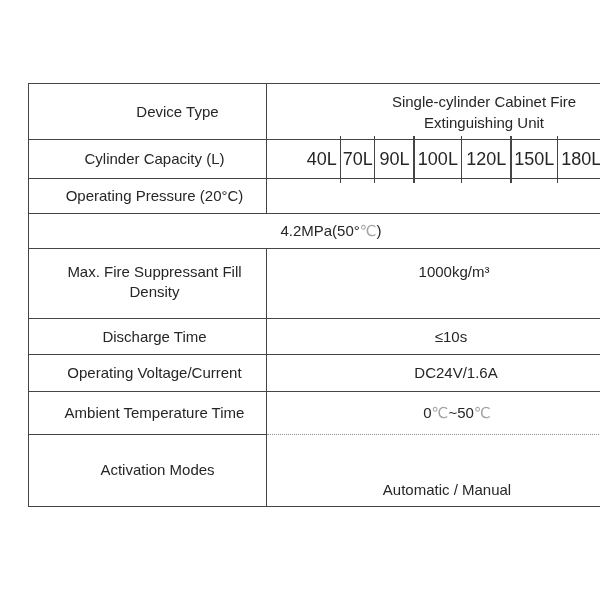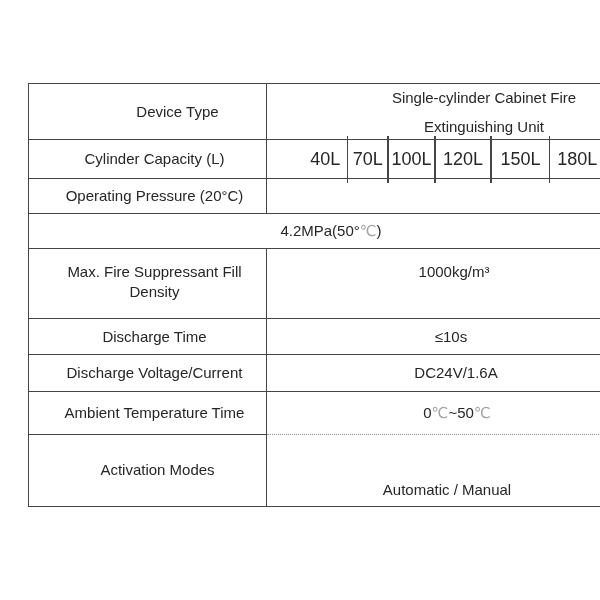--- a/index.html
+++ b/index.html
@@ -53,21 +53,21 @@
   .r6 .cell.value{padding-left:40px;}
   .r7 .cell.value{padding-left:42px;}
   .r8 .cell.label{padding-left:20px;}
   .r8 .cell.value{padding-left:22px;}
 
   
   .r4 .cell{align-items:flex-start;padding-top:13px;}
   .r8 .cell.label{align-items:flex-start;padding-top:25px;}
   .r8 .cell.value{padding-top:38px;}
 
-  .val-block{display:inline-block;max-width:205px;line-height:29px;}
+  .val-block{display:inline-block;max-width:205px;line-height:21px;}
   .lbl-block{display:inline-block;max-width:210px;}
 
   
   .caps{padding:0;display:flex;align-items:stretch;position:relative;}
   .cap{position:relative;display:flex;align-items:center;justify-content:center;
        font-size:18px;box-sizing:border-box;}
   .cap:nth-child(1){flex:42 0 0;}
   .cap:nth-child(2){flex:38 0 0;}
   .cap:nth-child(3){flex:44 0 0;}
   .cap:nth-child(4){flex:53 0 0;}
@@ -98,20 +98,21 @@
       </div>
     </div>
 
     <div class="row r1">
       <div class="cell label">
         <span class="lbl-block">Cylinder Capacity (L)</span>
       </div>
       <div class="cell value caps">
         <div class="cap">40L</div>
         <div class="cap">70L</div>
+        <div class="cap">90L</div>
         <div class="cap">100L</div>
         <div class="cap">120L</div>
         <div class="cap">150L</div>
         <div class="cap">180L</div>
       </div>
     </div>
 
     <div class="row r2">
       <div class="cell label">
         <span class="lbl-block">Operating Pressure (20°C)</span>
@@ -137,21 +138,21 @@
       <div class="cell label">
         <span class="lbl-block">Discharge Time</span>
       </div>
       <div class="cell value">
         <span>≤10s</span>
       </div>
     </div>
 
     <div class="row r6">
       <div class="cell label">
-        <span class="lbl-block">Discharge Voltage/Current</span>
+        <span class="lbl-block">Operating Voltage/Current</span>
       </div>
       <div class="cell value">
         <span>DC24V/1.6A</span>
       </div>
     </div>
 
     <div class="row r7">
       <div class="cell label">
         <span class="lbl-block">Ambient Temperature Time</span>
       </div>

